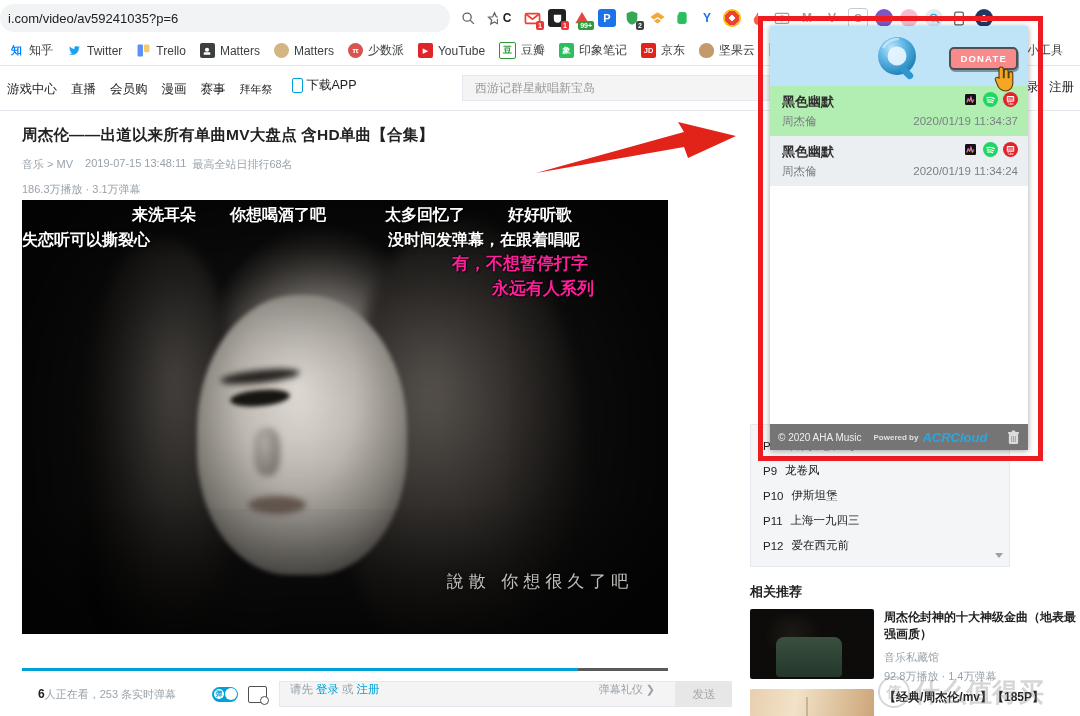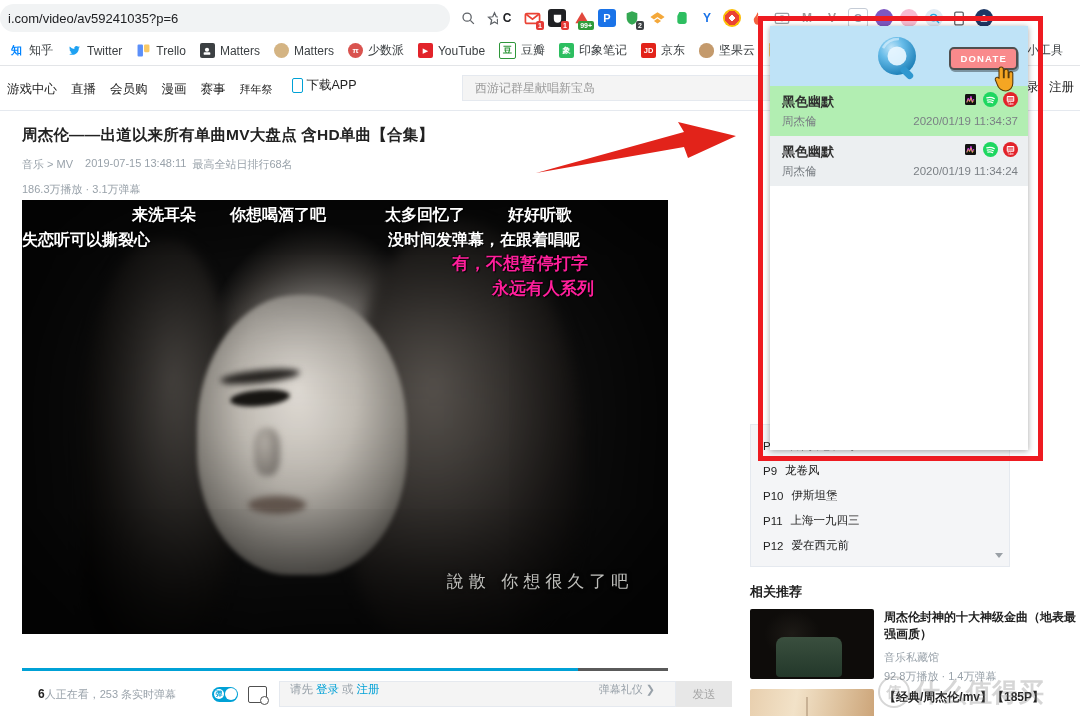--- a/index.html
+++ b/index.html
@@ -566,13 +566,26 @@
               <rect x="7.5" y="12" width="9" height="1.6" fill="#e2232a"></rect>
               <text x="12" y="20.5" font-size="4.5" fill="#fff" text-anchor="middle" font-family="sans-serif">Tube</text>
             </svg>
           </span>
         </div>
       </div>
     </div>
 
   <div id="aha-body"></div>
 
+  <div id="aha-foot">
+    <span id="aha-copy">© 2020 AHA Music</span>
+    <span id="aha-powered">Powered by</span>
+    <span id="aha-acr">ACRCloud</span>
+    <svg id="aha-trash" viewBox="0 0 14 16">
+      <rect x="2" y="4" width="10" height="11" rx="1.4" fill="#dcdcdc"></rect>
+      <rect x="1" y="2" width="12" height="2.2" rx="1" fill="#dcdcdc"></rect>
+      <rect x="5" y="0.4" width="4" height="2" rx="1" fill="#dcdcdc"></rect>
+      <line x1="5" y1="6.5" x2="5" y2="13" stroke="#9e9e9e" stroke-width="1"></line>
+      <line x1="7" y1="6.5" x2="7" y2="13" stroke="#9e9e9e" stroke-width="1"></line>
+      <line x1="9" y1="6.5" x2="9" y2="13" stroke="#9e9e9e" stroke-width="1"></line>
+    </svg>
+  </div>
 </div>
 
 </body></html>

